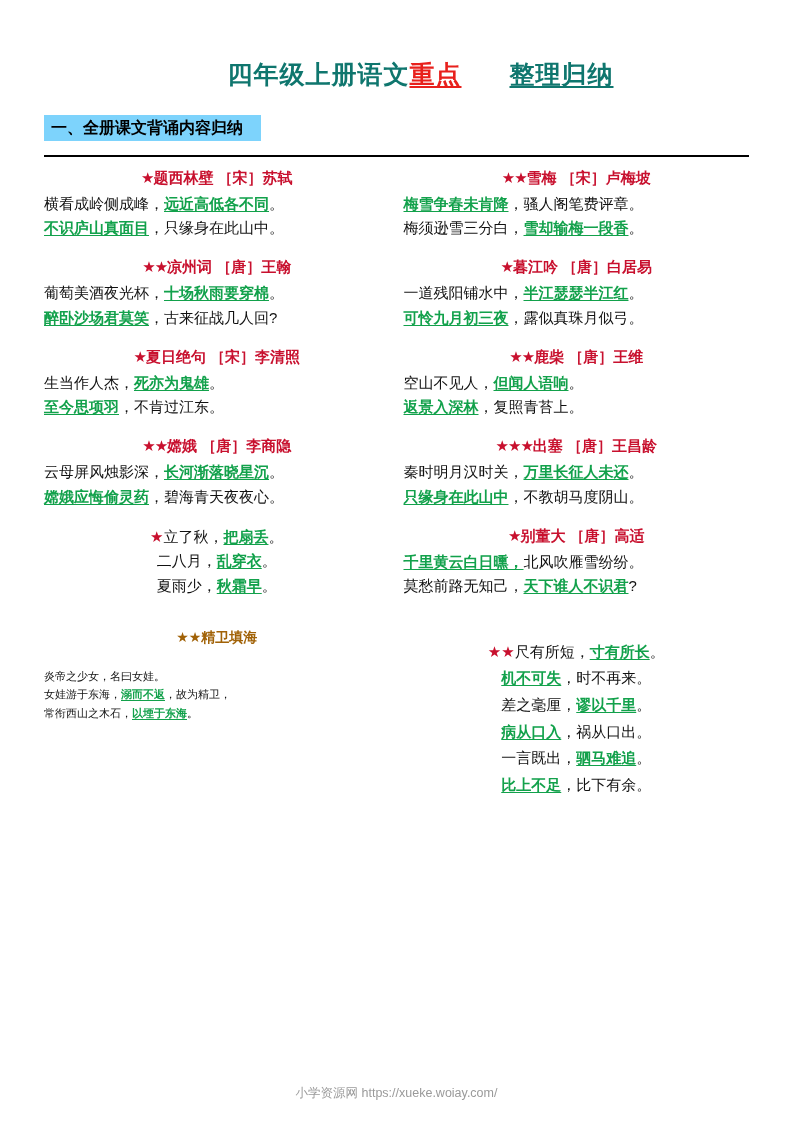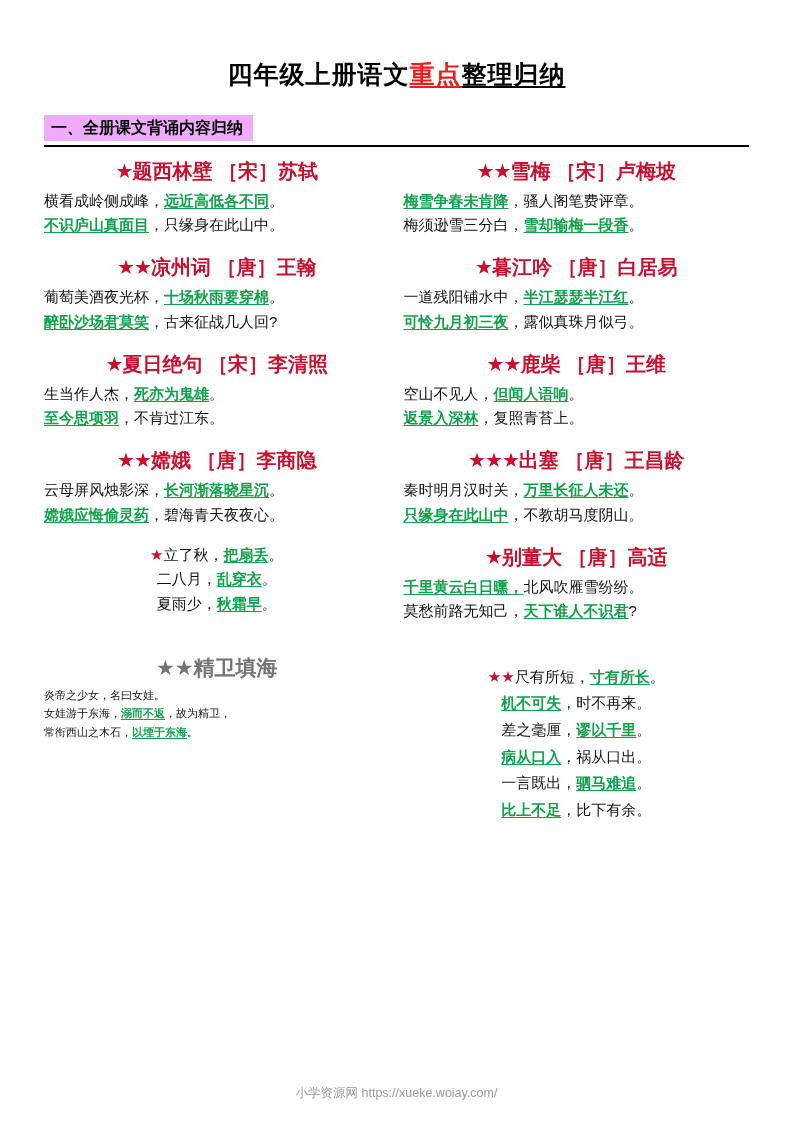--- a/index.html
+++ b/index.html
@@ -24,34 +24,34 @@
   }
   
   .doc-title {
     text-align: center;
     font-size: 25px;
     font-weight: bold;
     letter-spacing: 1px;
     margin: 6px 0 0 0;
     line-height: 1.3;
   }
-  .doc-title .t-black { color: #000000; }
+  .doc-title .t-black { color: #0f766e; margin-left: 48px; }
   .doc-title .t-red { color: #e8201c; }
   .doc-title .u { text-decoration: underline; text-underline-offset: 3px; }
 
   
   .section-header {
     margin-top: 24px;
-    margin-bottom: 2px;
+    margin-bottom: 12px;
     display: inline-block;
-    background: #f0abfc;
+    background: #7dd3fc;
     color: #000000;
     font-weight: bold;
     font-size: 16px;
-    padding: 3px 10px 4px 7px;
+    padding: 3px 18px 4px 7px;
     line-height: 1.2;
   }
   .section-rule {
     border: none;
     border-top: 2px solid #000000;
     margin: 2px 0 10px 0;
   }
 
   
   .cols {
@@ -63,21 +63,21 @@
     width: 50%;
     box-sizing: border-box;
   }
 
   .poem {
     margin-bottom: 16px;
   }
   .poem-title {
     text-align: center;
     font-weight: bold;
-    font-size: 20px;
+    font-size: 15px;
     color: #c8102e;
     line-height: 1.4;
     margin-bottom: 4px;
     white-space: nowrap;
   }
   .poem-title .stars { color: #c8102e; letter-spacing: -1px; }
   .poem-title .tang { color: #c8102e; }
   .poem-line {
     font-size: 15px;
     line-height: 1.62;
@@ -103,23 +103,23 @@
     font-size: 15px;
     line-height: 1.78;
     color: #111111;
     text-align: center;
     white-space: nowrap;
   }
 
   .prose-title {
     text-align: center;
     font-weight: bold;
-    font-size: 21px;
-    color: #737373;
-    margin: 10px 0 4px 0;
+    font-size: 14px;
+    color: #a16207;
+    margin: 10px 0 20px 0;
   }
   .prose-line {
     font-size: 11px;
     line-height: 1.68;
     color: #111111;
     white-space: nowrap;
   }
 
   .footer {
     position: absolute;

